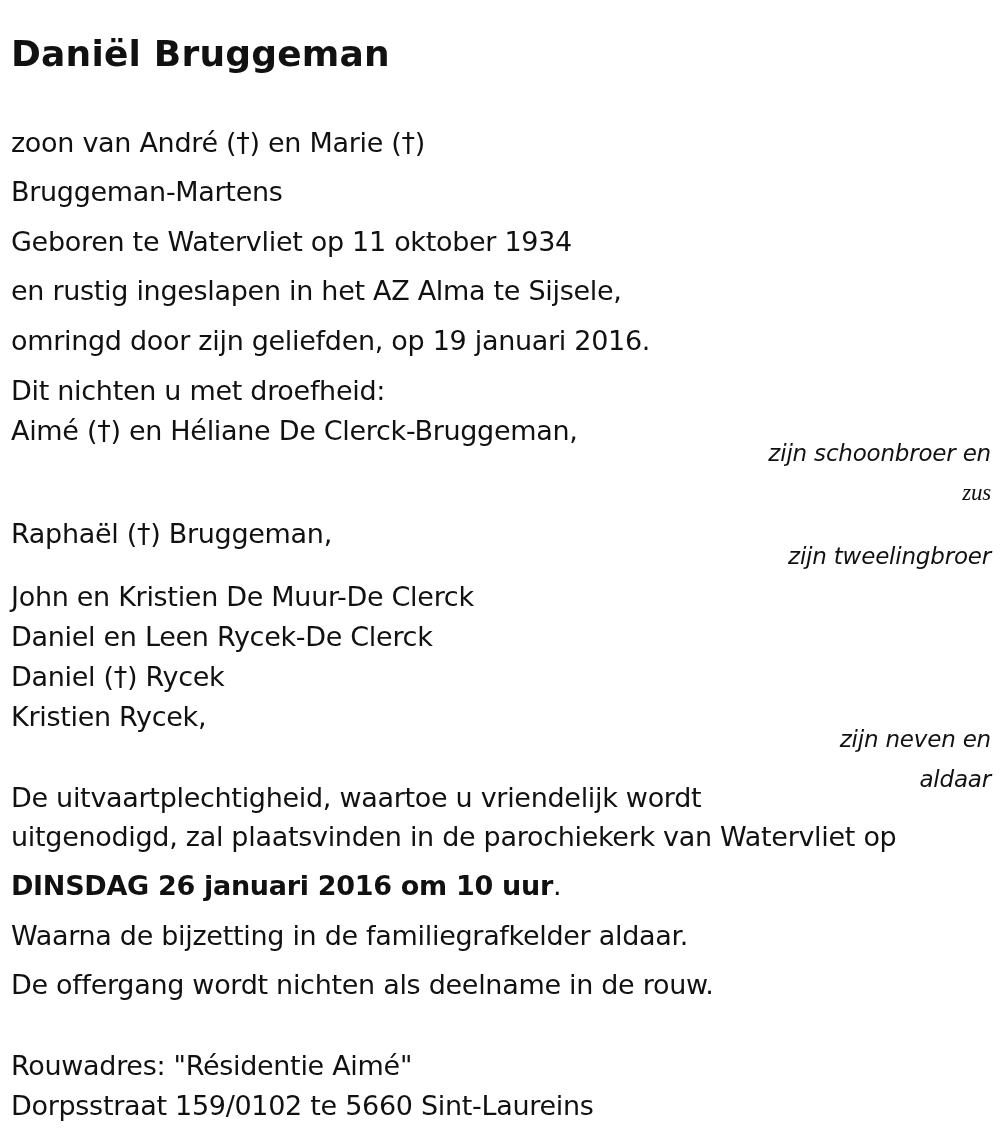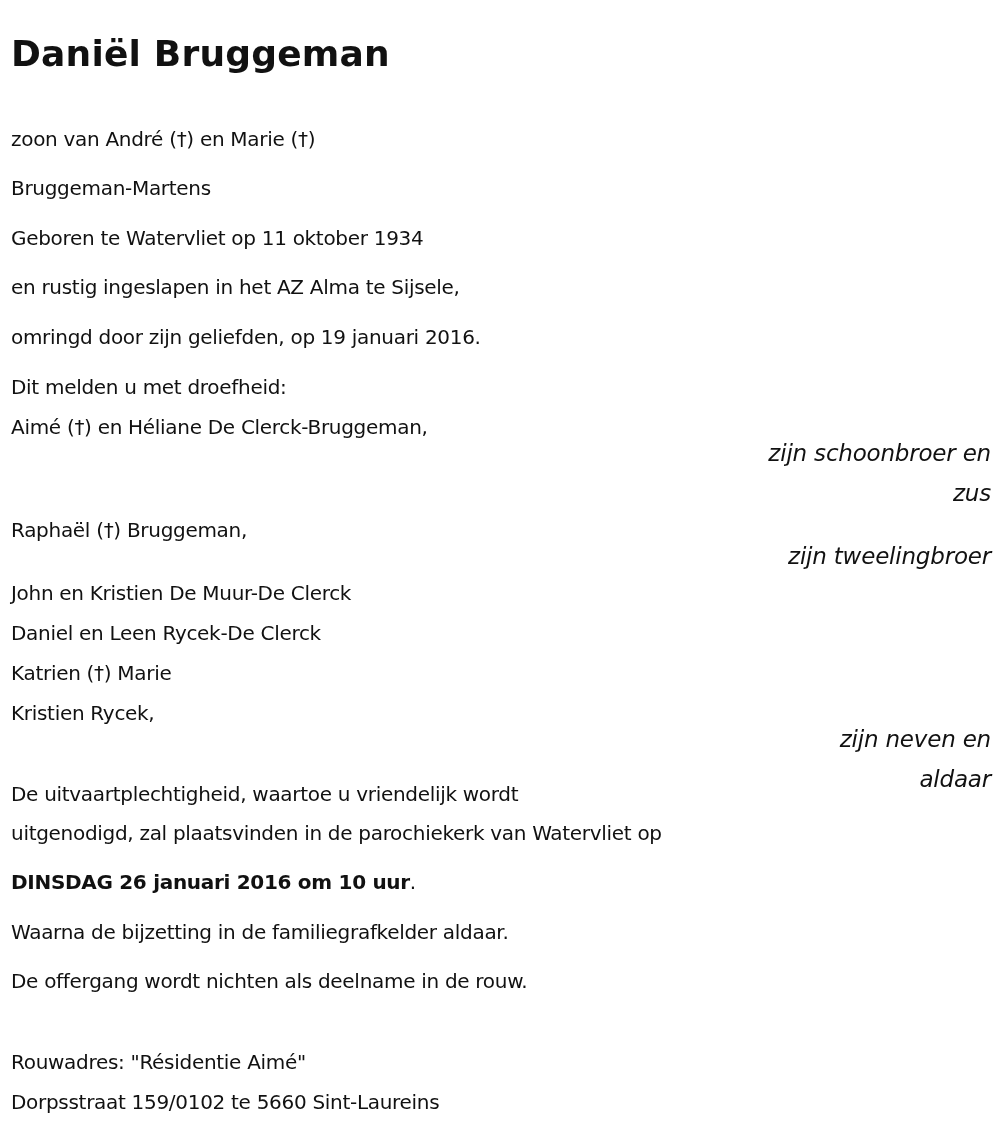--- a/index.html
+++ b/index.html
@@ -26,21 +26,21 @@
       left: 0;
       top: 33px;
       margin: 0;
       font-size: 36px;
       font-weight: bold;
       letter-spacing: 0.2px;
     }
     .line {
       position: absolute;
       left: 0;
-      font-size: 20px;
+      font-size: 27px;
       white-space: nowrap;
       letter-spacing: -0.3px;
     }
     .role {
       position: absolute;
       right: 0;
       font-size: 23px;
       font-style: italic;
       text-align: right;
       white-space: nowrap;
@@ -54,32 +54,32 @@
 <div class="page">
 
   <h1>Daniël Bruggeman</h1>
 
   <div class="line" style="top:127px;">zoon van André (†) en Marie (†)</div>
   <div class="line" style="top:176px;">Bruggeman-Martens</div>
   <div class="line" style="top:226px;text-align:right;">Geboren te Watervliet op 11 oktober 1934</div>
   <div class="line" style="top:275px;">en rustig ingeslapen in het AZ Alma te Sijsele,</div>
   <div class="line" style="top:325px;">omringd door zijn geliefden, op 19 januari 2016.</div>
 
-  <div class="line" style="top:375px;">Dit melden u met droefheid:</div>
+  <div class="line" style="top:375px;">Dit nichten u met droefheid:</div>
 
   <div class="line" style="top:415px;">Aimé (†) en Héliane De Clerck-Bruggeman,</div>
   <div class="role" style="top:440px;">zijn schoonbroer en</div>
-  <div class="role" style="top:480px;">zus</div>
+  <div class="role" style="top:480px;font-family:Liberation Serif, serif;">zus</div>
 
   <div class="line" style="top:518px;">Raphaël (†) Bruggeman,</div>
   <div class="role" style="top:543px;">zijn tweelingbroer</div>
 
   <div class="line" style="top:581px;">John en Kristien De Muur-De Clerck</div>
   <div class="line" style="top:621px;">Daniel en Leen Rycek-De Clerck</div>
-  <div class="line" style="top:661px;">Katrien (†) Marie</div>
+  <div class="line" style="top:661px;">Daniel (†) Rycek</div>
   <div class="line" style="top:701px;">Kristien Rycek,</div>
   <div class="role" style="top:726px;">zijn neven en</div>
   <div class="role" style="top:766px;">aldaar</div>
 
   <div class="line" style="top:782px;">De uitvaartplechtigheid, waartoe u vriendelijk wordt</div>
   <div class="line" style="top:821px;">uitgenodigd, zal plaatsvinden in de parochiekerk van Watervliet op</div>
   <div class="line" style="top:870px;"><span class="bold">DINSDAG 26 januari 2016 om 10 uur</span><span>.</span></div>
   <div class="line" style="top:920px;">Waarna de bijzetting in de familiegrafkelder aldaar.</div>
   <div class="line" style="top:969px;">De offergang wordt nichten als deelname in de rouw.</div>
 

